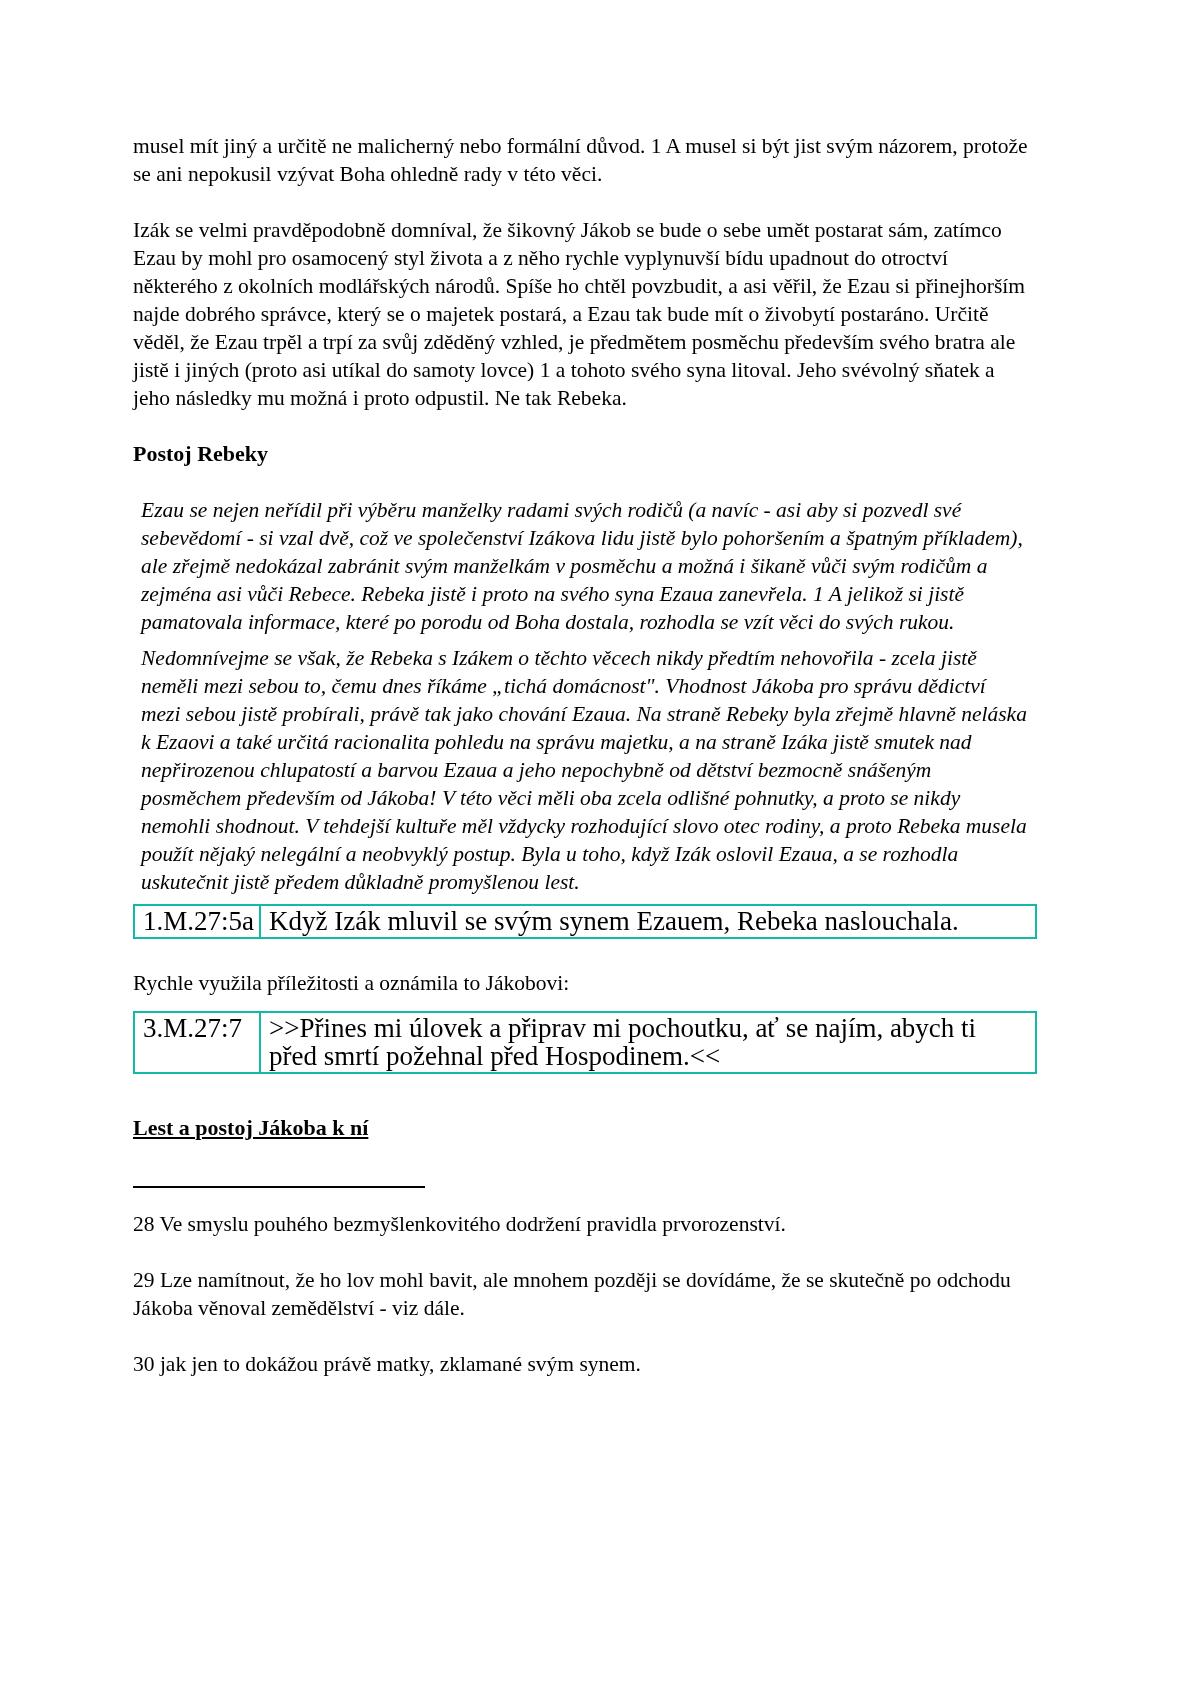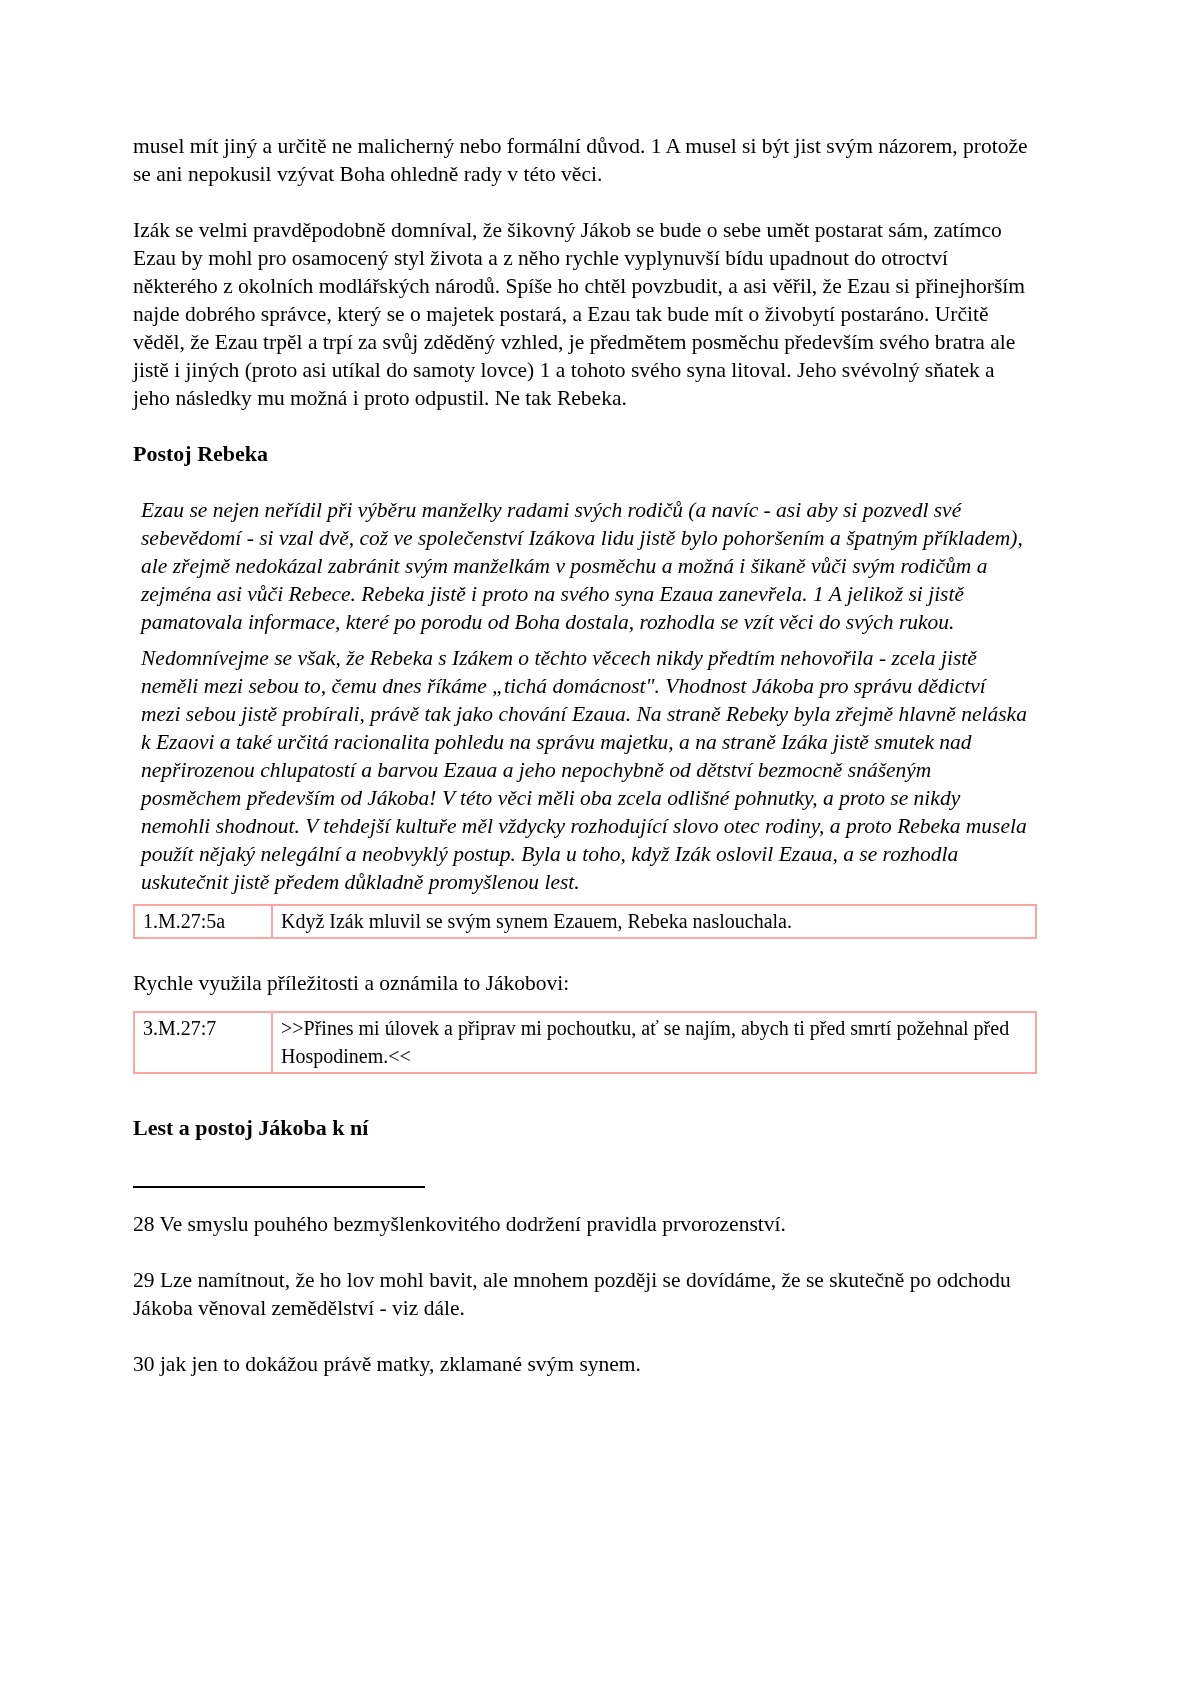--- a/index.html
+++ b/index.html
@@ -29,32 +29,33 @@
   }
   .section-heading {
     font-size: 22px;
     font-weight: bold;
     margin: 28px 0 28px 0;
     line-height: 28px;
   }
   .section-heading.second {
     margin-top: 40px;
     margin-bottom: 0;
+    text-decoration: underline;
   }
   table.verse-table {
     border-collapse: collapse;
     width: 100%;
     margin: 0;
     table-layout: fixed;
   }
   table.verse-table td {
-    border: 2px solid #fca5a5;
-    padding: 1px 20px 2px 8px;
+    border: 2px solid #14b8a6;
+    padding: 1px 8px 2px 8px;
     vertical-align: top;
-    font-size: 20px;
+    font-size: 27px;
     line-height: 28px;
   }
   td.ref-col {
     width: 108px;
     white-space: nowrap;
   }
   .transition-para {
     margin: 30px 0 14px 0;
   }
   .footnote-separator {
@@ -69,21 +70,21 @@
 </style>
 </head>
 <body>
 
 <div class="page">
 
   <p class="para">musel mít jiný a určitě ne malicherný nebo formální důvod. 1 A musel si být jist svým názorem, protože se ani nepokusil vzývat Boha ohledně rady v této věci.</p>
 
   <p class="para">Izák se velmi pravděpodobně domníval, že šikovný Jákob se bude o sebe umět postarat sám, zatímco Ezau by mohl pro osamocený styl života a z něho rychle vyplynuvší bídu upadnout do otroctví některého z okolních modlářských národů. Spíše ho chtěl povzbudit, a asi věřil, že Ezau si přinejhorším najde dobrého správce, který se o majetek postará, a Ezau tak bude mít o živobytí postaráno. Určitě věděl, že Ezau trpěl a trpí za svůj zděděný vzhled, je předmětem posměchu především svého bratra ale jistě i jiných (proto asi utíkal do samoty lovce) 1 a tohoto svého syna litoval. Jeho svévolný sňatek a jeho následky mu možná i proto odpustil. Ne tak Rebeka.</p>
 
-  <h2 class="section-heading">Postoj Rebeka</h2>
+  <h2 class="section-heading">Postoj Rebeky</h2>
 
   <p class="para tight">Ezau se nejen neřídil při výběru manželky radami svých rodičů (a navíc - asi aby si pozvedl své sebevědomí - si vzal dvě, což ve společenství Izákova lidu jistě bylo pohoršením a špatným příkladem), ale zřejmě nedokázal zabránit svým manželkám v posměchu a možná i šikaně vůči svým rodičům a zejména asi vůči Rebece. Rebeka jistě i proto na svého syna Ezaua zanevřela. 1 A jelikož si jistě pamatovala informace, které po porodu od Boha dostala, rozhodla se vzít věci do svých rukou.</p>
 
   <p class="para tight">Nedomnívejme se však, že Rebeka s Izákem o těchto věcech nikdy předtím nehovořila - zcela jistě neměli mezi sebou to, čemu dnes říkáme „tichá domácnost". Vhodnost Jákoba pro správu dědictví mezi sebou jistě probírali, právě tak jako chování Ezaua. Na straně Rebeky byla zřejmě hlavně neláska k Ezaovi a také určitá racionalita pohledu na správu majetku, a na straně Izáka jistě smutek nad nepřirozenou chlupatostí a barvou Ezaua a jeho nepochybně od dětství bezmocně snášeným posměchem především od Jákoba! V této věci měli oba zcela odlišné pohnutky, a proto se nikdy nemohli shodnout. V tehdejší kultuře měl vždycky rozhodující slovo otec rodiny, a proto Rebeka musela použít nějaký nelegální a neobvyklý postup. Byla u toho, když Izák oslovil Ezaua, a se rozhodla uskutečnit jistě předem důkladně promyšlenou lest.</p>
 
   <table class="verse-table">
     <tbody>
       <tr>
         <td class="ref-col">1.M.27:5a</td>
         <td>Když Izák mluvil se svým synem Ezauem, Rebeka naslouchala.</td>

